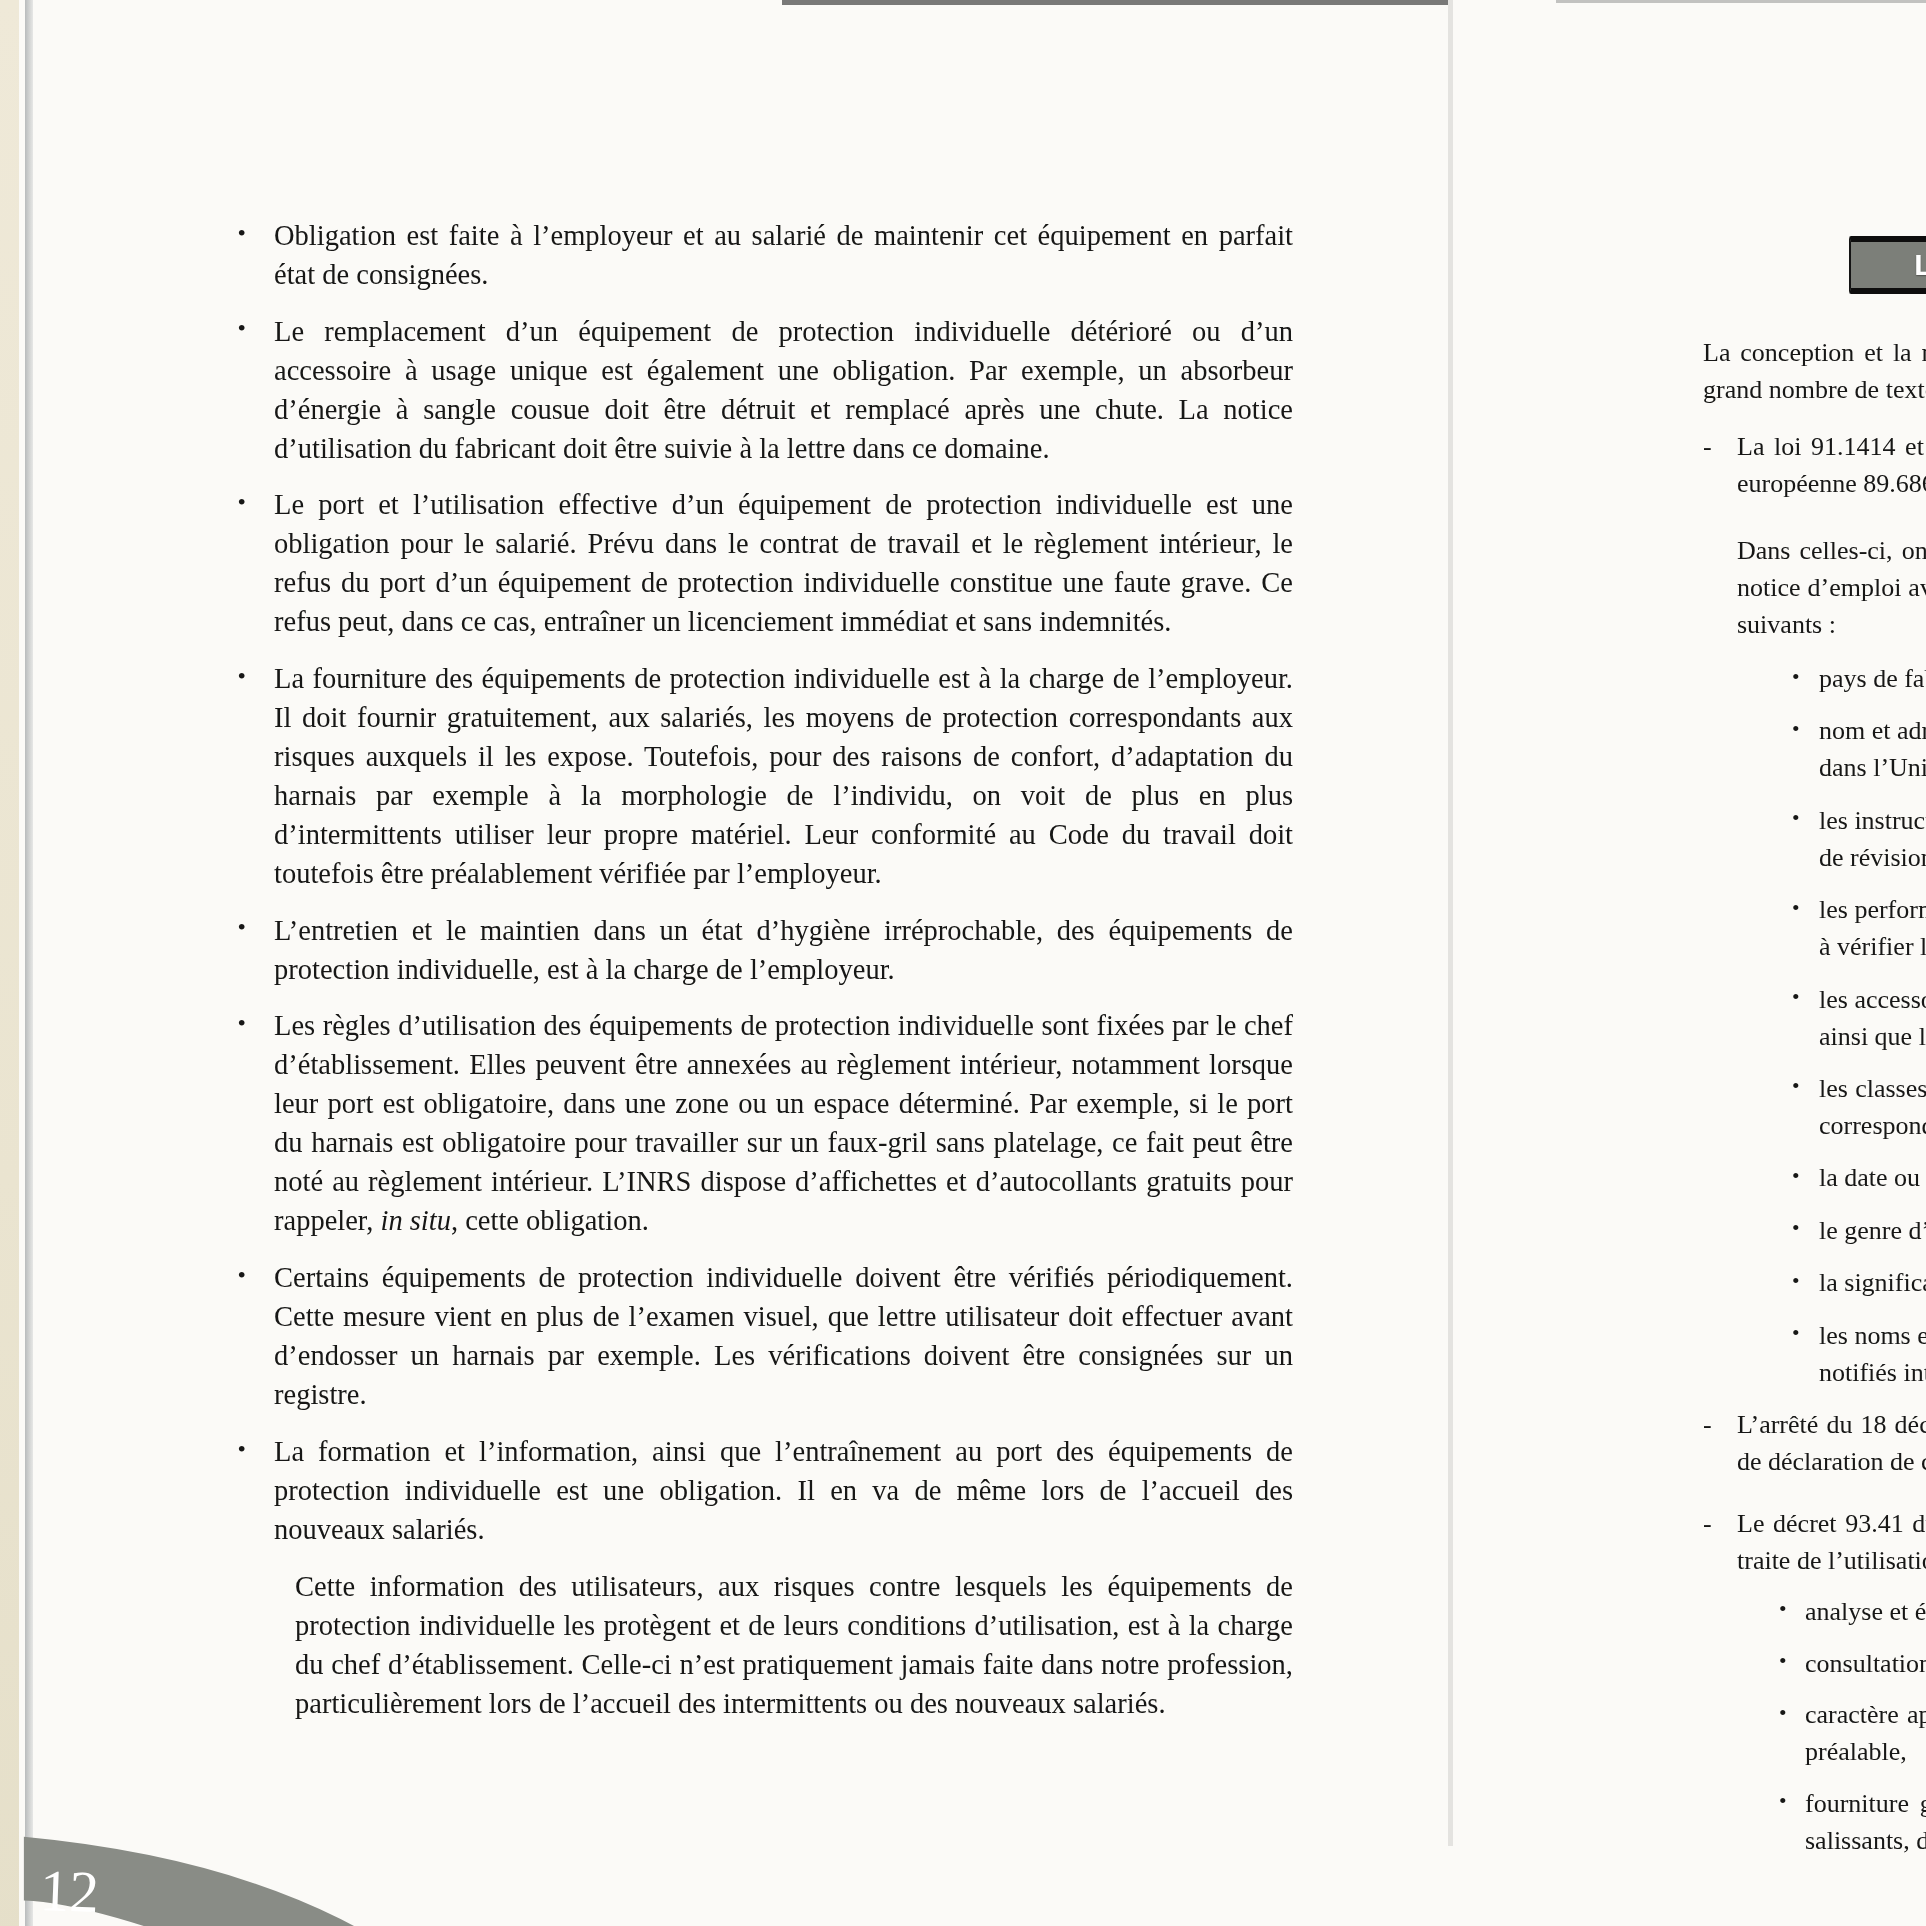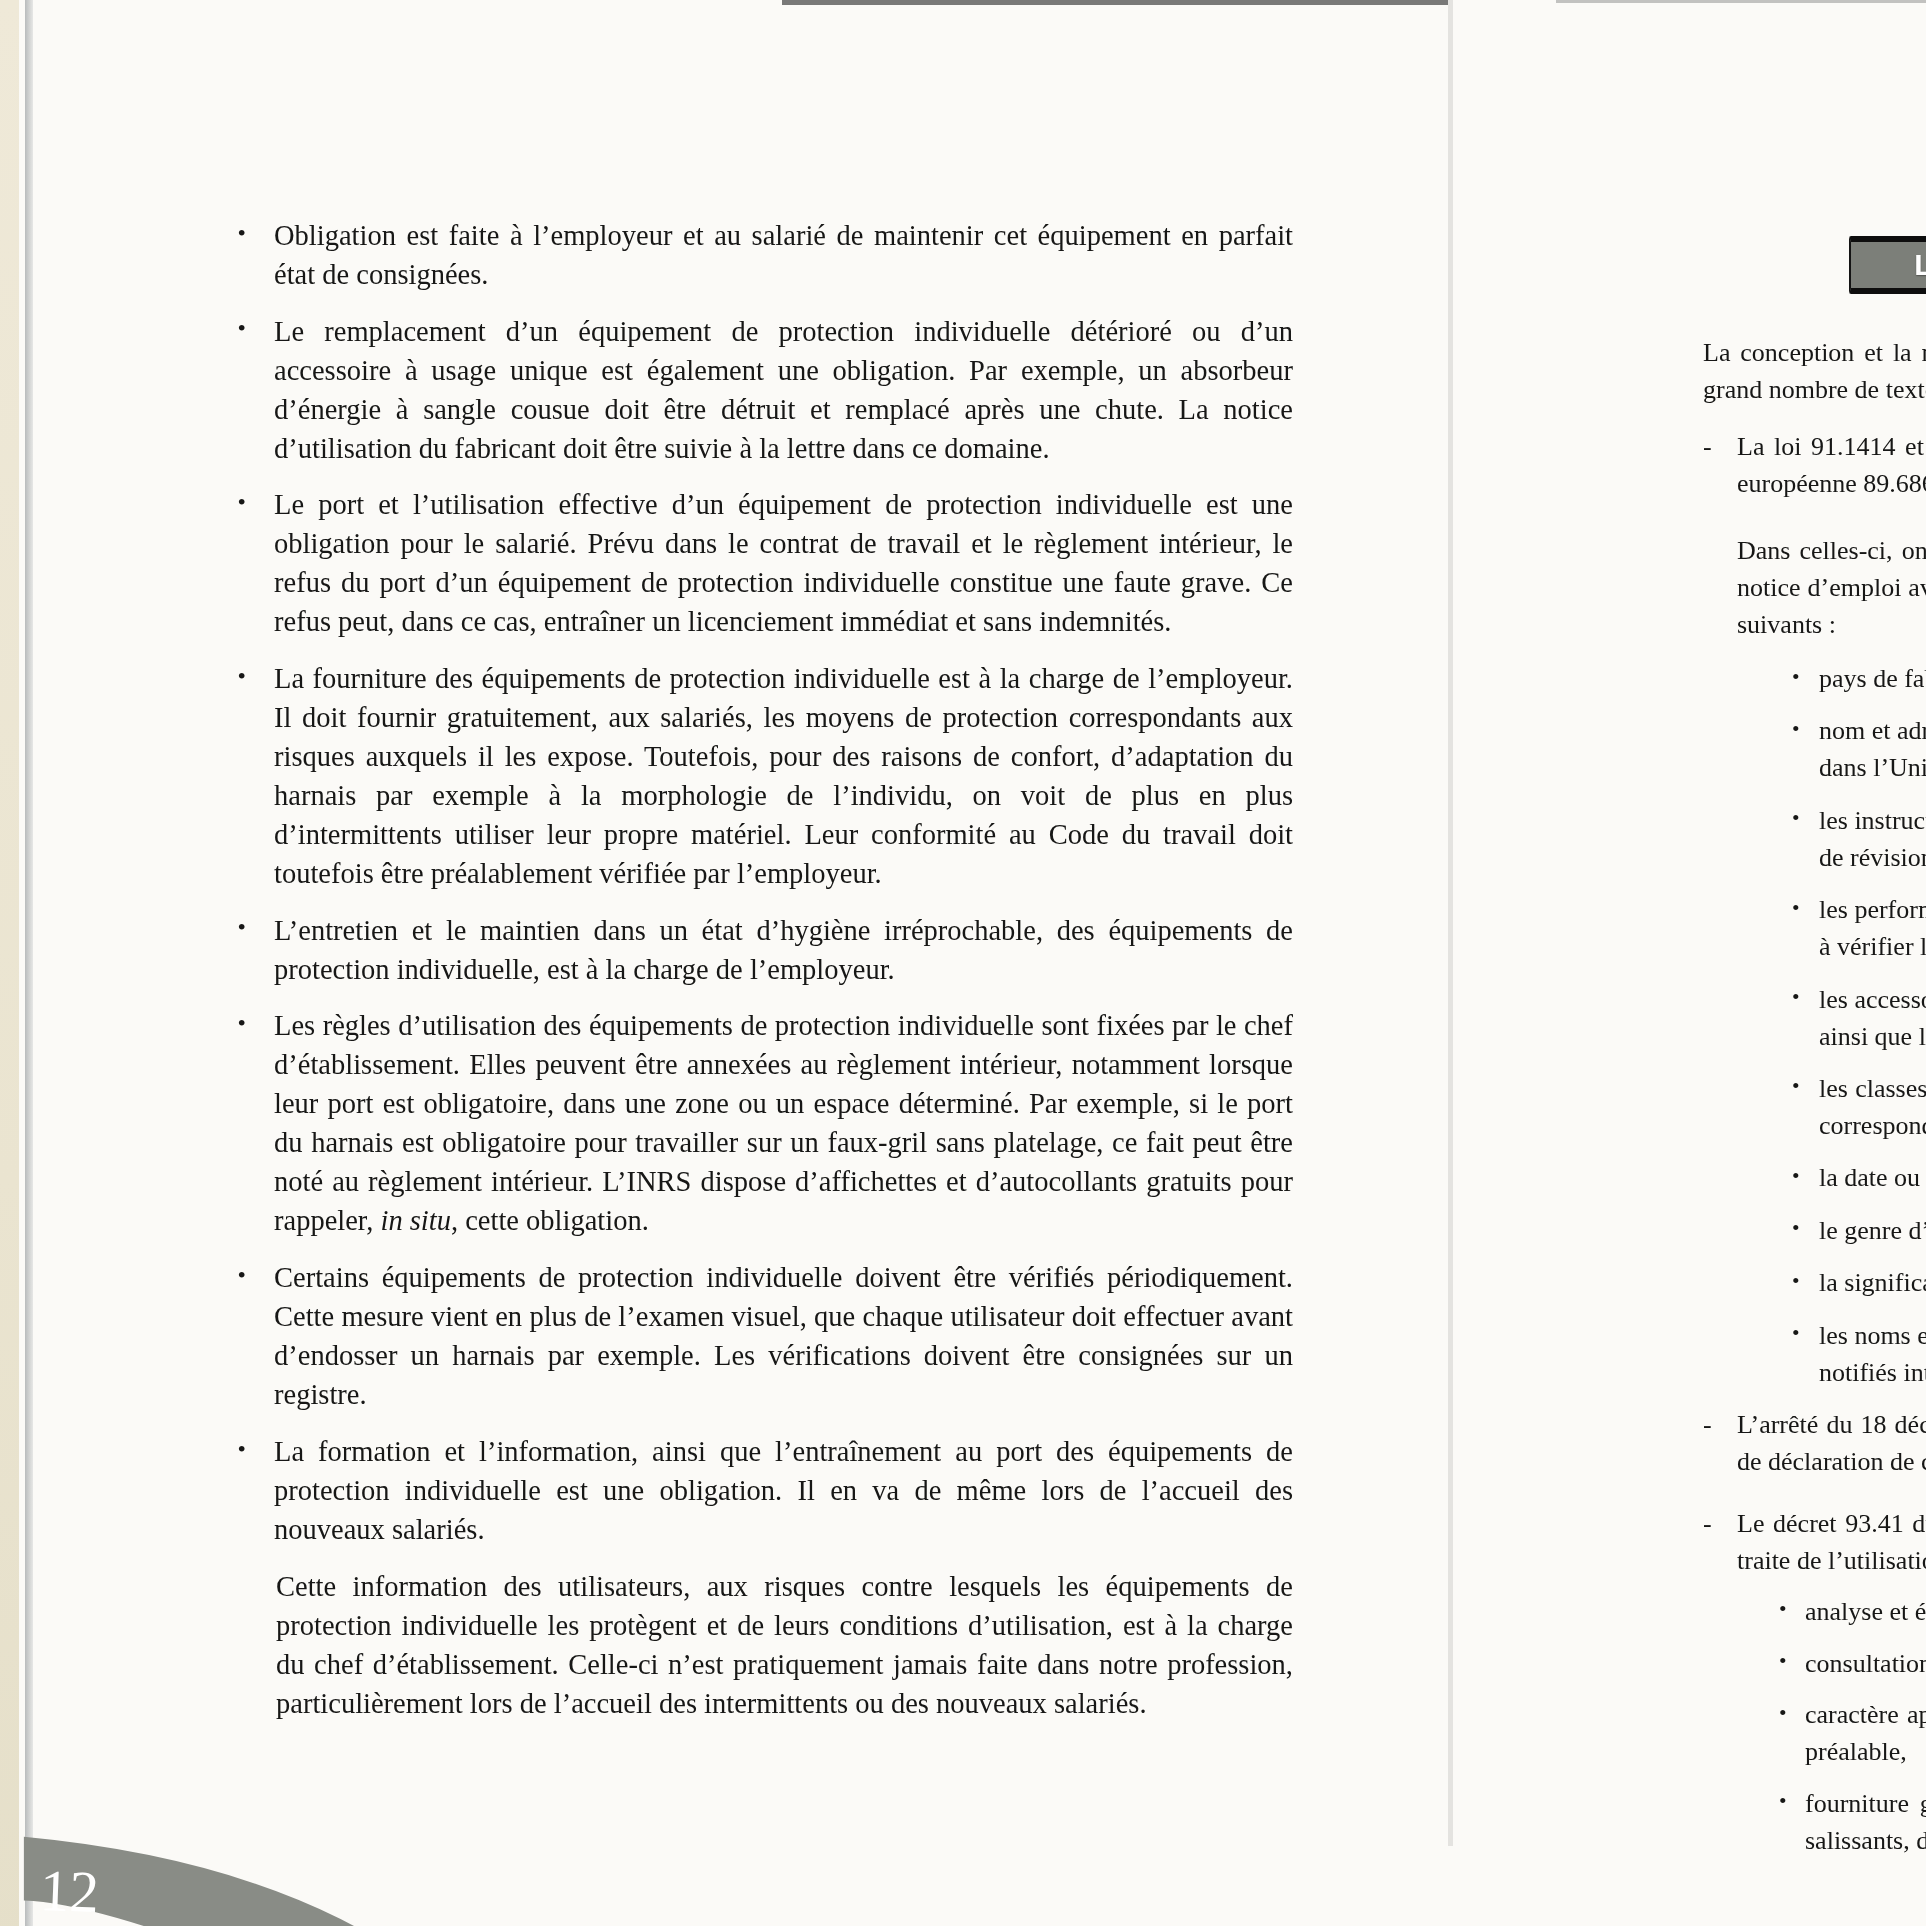--- a/index.html
+++ b/index.html
@@ -32,21 +32,21 @@
   .col{position:absolute;text-align:justify;hyphens:auto;-webkit-hyphens:auto;}
   .col-left{left:236px;top:216px;width:1057px;font-size:28.5px;line-height:39px;}
   .col-right{left:1703px;top:236px;width:1098px;font-size:26px;line-height:37px;}
 
   .just{text-align:justify;}
   em.it{}
 
   
   .li{position:relative;padding-left:38px;margin-bottom:17.7px;}
   .li .marker{position:absolute;left:1.5px;top:-2.3px;font-size:24px;}
-  .closing{margin-left:40px;margin-top:3.9px;}
+  .closing{margin-left:59px;margin-top:3.9px;}
 
   
   .banner-wrap{margin:0 0 40px 146px;width:713px;}
   .banner{
     background:#7c7f79;
     border-top:6.2px solid #0e0e0e;border-bottom:6.2px solid #0e0e0e;
     border-left:2.7px solid #141414;border-right:2.7px solid #141414;
     border-radius:2.3px;
     height:46px;line-height:46px;text-align:center;
     color:#ffffff;
@@ -114,21 +114,21 @@
       <div class="just">L’entretien et le maintien dans un état d’hygiène irréprochable, des équipements de protection individuelle, est à la charge de l’employeur.</div>
     </div>
 
     <div class="li">
       <span class="marker">•</span>
       <div class="just"><span>Les règles d’utilisation des équipements de protection individuelle sont fixées par le chef d’établissement. Elles peuvent être annexées au règlement intérieur, notamment lorsque leur port est obligatoire, dans une zone ou un espace déterminé. Par exemple, si le port du harnais est obligatoire pour travailler sur un faux-gril sans platelage, ce fait peut être noté au règlement intérieur. L’INRS dispose d’affichettes et d’autocollants gratuits pour rappeler, </span><em class="it">in situ</em><span>, cette obligation.</span></div>
     </div>
 
     <div class="li">
       <span class="marker">•</span>
-      <div class="just">Certains équipements de protection individuelle doivent être vérifiés périodiquement. Cette mesure vient en plus de l’examen visuel, que chaque utilisateur doit effectuer avant d’endosser un harnais par exemple. Les vérifications doivent être consignées sur un registre.</div>
+      <div class="just">Certains équipements de protection individuelle doivent être vérifiés périodiquement. Cette mesure vient en plus de l’examen visuel, que lettre utilisateur doit effectuer avant d’endosser un harnais par exemple. Les vérifications doivent être consignées sur un registre.</div>
     </div>
 
     <div class="li">
       <span class="marker">•</span>
       <div class="just">La formation et l’information, ainsi que l’entraînement au port des équipements de protection individuelle est une obligation. Il en va de même lors de l’accueil des nouveaux salariés.</div>
     </div>
 
     <div class="closing just">Cette information des utilisateurs, aux risques contre lesquels les équipements de protection individuelle les protègent et de leurs conditions d’utilisation, est à la charge du chef d’établissement. Celle-ci n’est pratiquement jamais faite dans notre profession, particulièrement lors de l’accueil des intermittents ou des nouveaux salariés.</div>
   </section>
 

